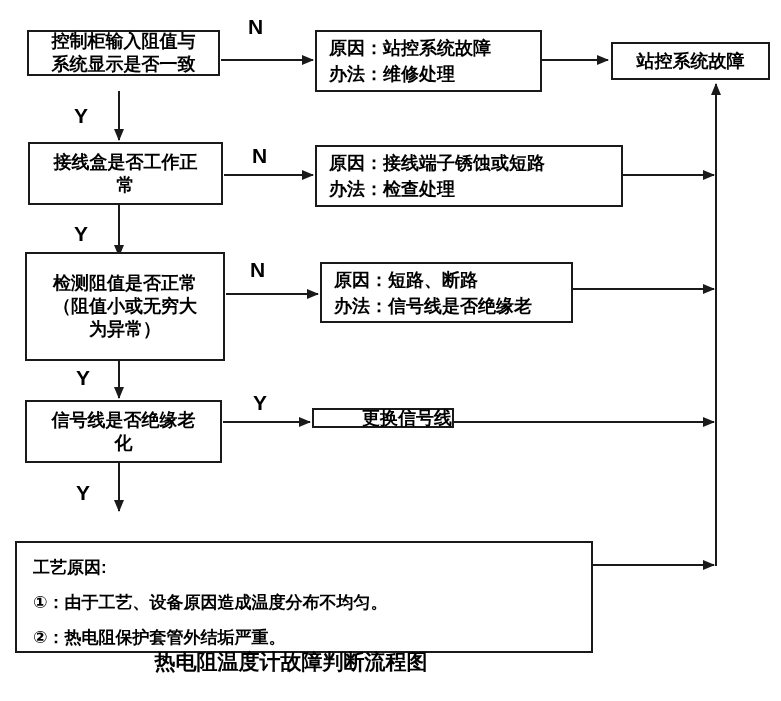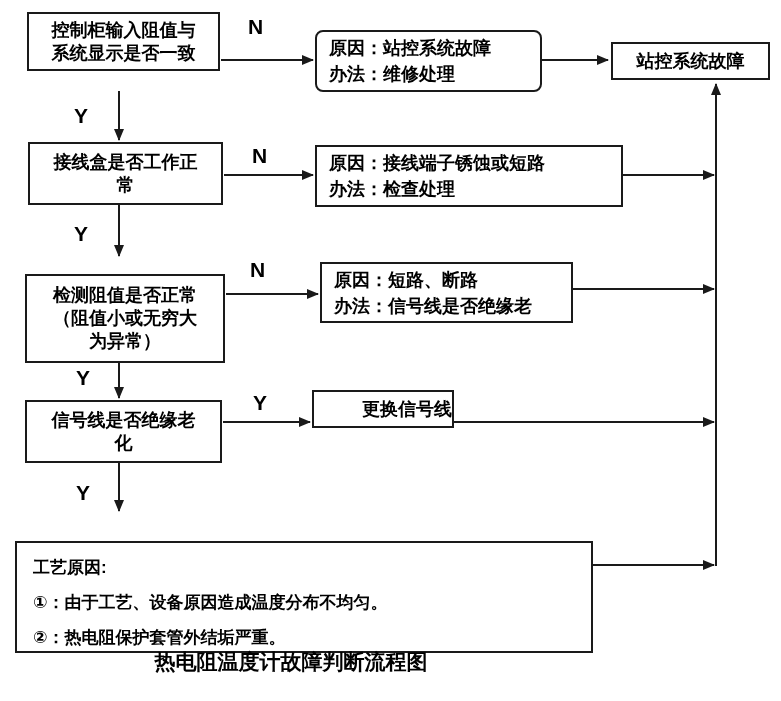--- a/index.html
+++ b/index.html
@@ -89,45 +89,45 @@
       <line x1="573" y1="289" x2="714" y2="289" marker-end="url(#arrow)"></line>
       <line x1="119" y1="346" x2="119" y2="398" marker-end="url(#arrow)"></line>
       <line x1="223" y1="422" x2="310" y2="422" marker-end="url(#arrow)"></line>
       <line x1="454" y1="422" x2="714" y2="422" marker-end="url(#arrow)"></line>
       <line x1="119" y1="462" x2="119" y2="511" marker-end="url(#arrow)"></line>
       <line x1="593" y1="565" x2="714" y2="565" marker-end="url(#arrow)"></line>
       <line x1="716" y1="566" x2="716" y2="84" marker-end="url(#arrow)"></line>
     </g>
   </svg>
 
-  <div class="box center" style="left:27px; top:12px; width:193px; height:59px;">控制柜输入阻值与
+  <div class="box center" style="left:27px; top:30px; width:193px; height:46px;">控制柜输入阻值与
 系统显示是否一致</div>
 
-  <div class="box leftalign" style="left:315px; top:30px; width:227px; height:62px;border-radius:8px;">原因：站控系统故障
+  <div class="box leftalign" style="left:315px; top:30px; width:227px; height:62px;">原因：站控系统故障
 办法：维修处理</div>
 
   <div class="box center" style="left:611px; top:42px; width:159px; height:38px;">站控系统故障</div>
 
   <div class="box leftalign" style="left:315px; top:145px; width:308px; height:62px;">原因：接线端子锈蚀或短路
 办法：检查处理</div>
 
   <div class="box center" style="left:28px; top:142px; width:195px; height:63px;">接线盒是否工作正
 常</div>
 
-  <div class="box center" style="left:25px; top:274px; width:200px; height:89px;">检测阻值是否正常
+  <div class="box center" style="left:25px; top:252px; width:200px; height:109px;">检测阻值是否正常
 （阻值小或无穷大
 为异常）</div>
 
   <div class="box leftalign" style="left:320px; top:262px; width:253px; height:61px;">原因：短路、断路
 办法：信号线是否绝缘老</div>
 
   <div class="box center" style="left:25px; top:400px; width:197px; height:63px;">信号线是否绝缘老
 化</div>
 
-  <div class="box center" style="left:312px; top:390px; width:142px; height:38px;padding-left:48px;">更换信号线</div>
+  <div class="box center" style="left:312px; top:408px; width:142px; height:20px;padding-left:48px;">更换信号线</div>
 
   <div class="box process" style="left:15px; top:513px; width:578px; height:112px;">工艺原因:
 ①：由于工艺、设备原因造成温度分布不均匀。
 ②：热电阻保护套管外结垢严重。</div>
 
   <div class="elabel" style="left:248px; top:16px;">N</div>
   <div class="elabel" style="left:74px; top:105px;">Y</div>
   <div class="elabel" style="left:252px; top:145px;">N</div>
   <div class="elabel" style="left:74px; top:223px;">Y</div>
   <div class="elabel" style="left:250px; top:259px;">N</div>

